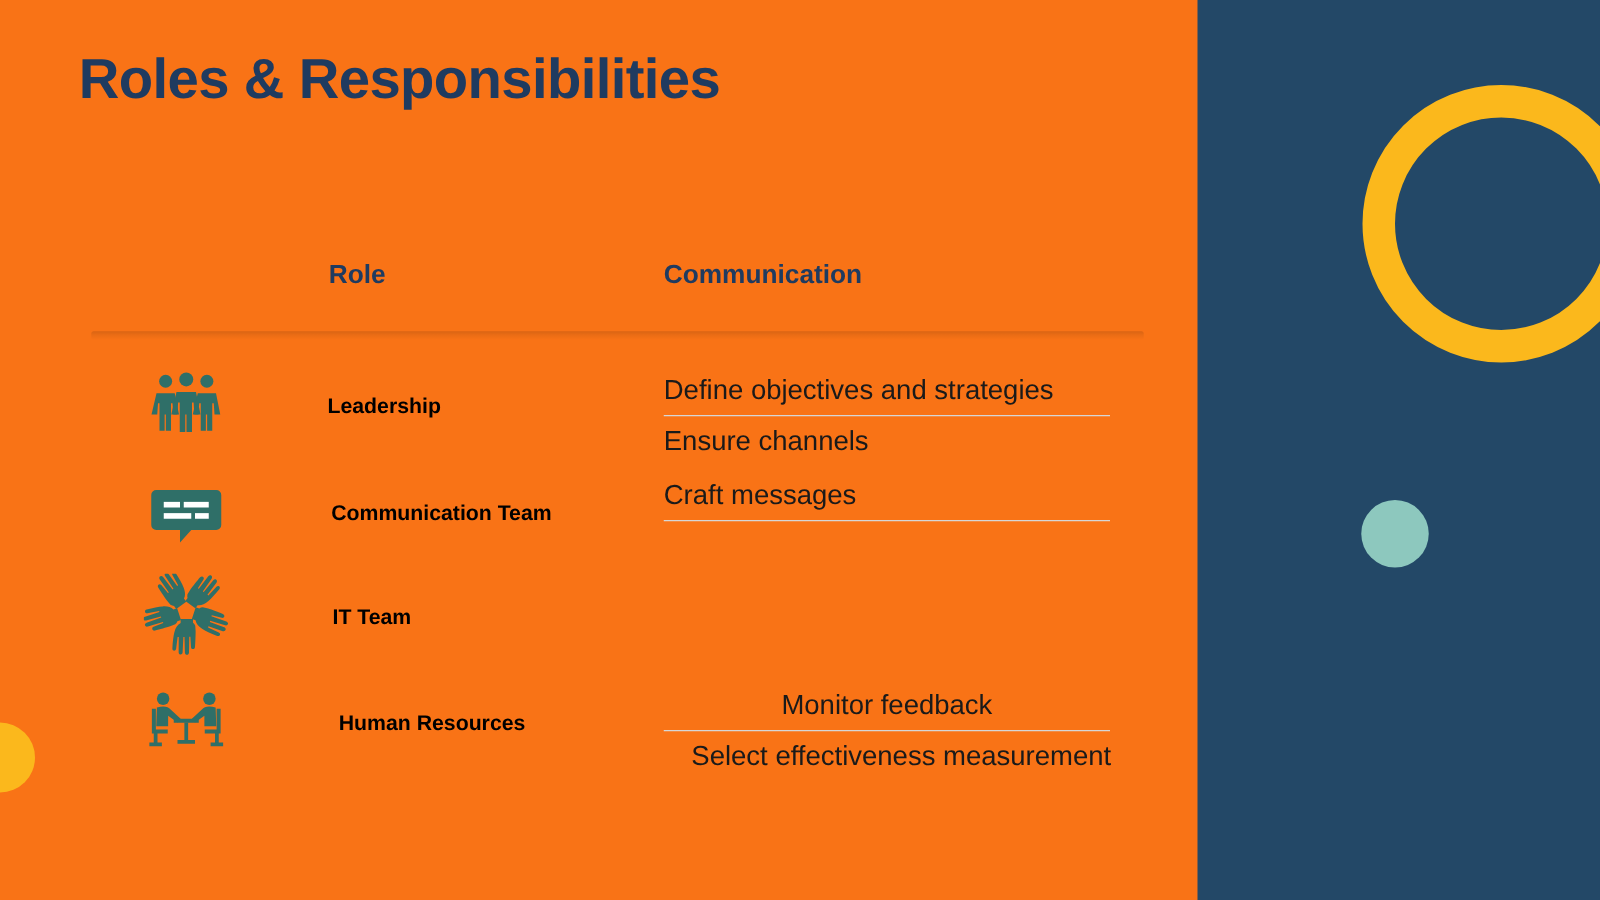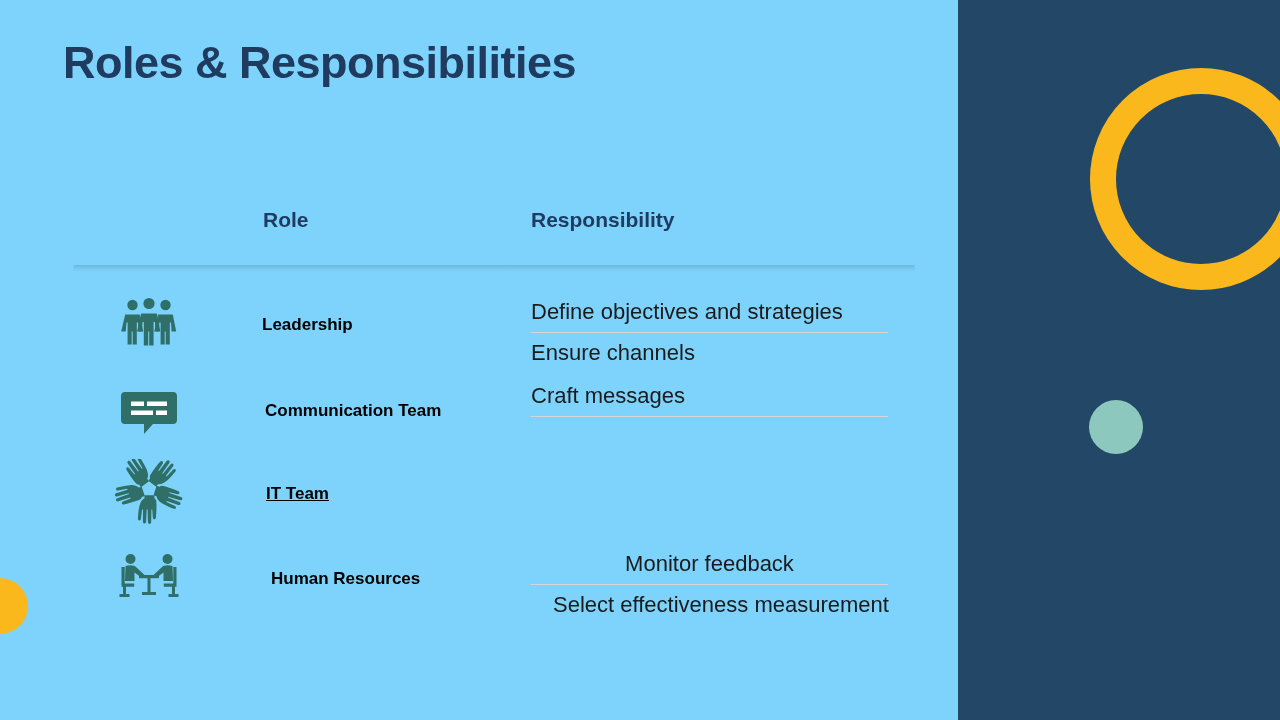--- a/index.html
+++ b/index.html
@@ -14,21 +14,21 @@
     overflow: hidden;
     position: relative;
   }
 
   
   #slide {
     position: absolute;
     inset: 0;
     width: 1280px;
     height: 720px;
-    background: #7dd3fc;
+    background: #f97316;
     overflow: hidden;
   }
 
   
   .right-panel {
     position: absolute;
     left: 958px;
     top: 0;
     width: 322px;
     height: 720px;
@@ -146,21 +146,21 @@
   }
 
   
   #row-0 { top: 295px; text-decoration: underline; }
   #row-1 { top: 380px; }
   #row-2 { top: 462px; }
   #row-3 { top: 548px; }
 
   #row-0 .role-cell { left: 262px; top: 20px; }
   #row-1 .role-cell { left: 265px; top: 21px; }
-  #row-2 .role-cell { left: 266px; top: 22px; text-decoration: underline; }
+  #row-2 .role-cell { left: 266px; top: 22px; }
   #row-3 .role-cell { left: 271px; top: 21px; }
 
   #row-0 .resp-cell { top: 6px;  }
   #row-1 .resp-cell { top: 5px;  }
   #row-2 .resp-cell { top: 6px;  }
   #row-3 .resp-cell { top: 5px; text-align: center;  }
 
   #row-2 .icon-cell { left: 115px; top: -3px; width: 68px; height: 68px; }
   #row-2 .icon-cell svg { width: 68px; height: 68px; }
   #row-3 .icon-cell { left: 117px; top: 2px; width: 64px; height: 56px; }
@@ -174,21 +174,21 @@
   <div class="corner-circle"></div>
 
   <div class="right-panel">
     <div class="ring-deco"></div>
     <div class="dot-deco"></div>
   </div>
 
   <div class="slide-title">Roles &amp; Responsibilities</div>
 
   <div class="col-header role">Role</div>
-  <div class="col-header resp">Responsibility</div>
+  <div class="col-header resp">Communication</div>
   <div class="header-rule"></div>
 
   <div class="row" id="row-0">
     <div class="icon-cell">
       <svg viewBox="0 0 62 62" xmlns="http://www.w3.org/2000/svg" aria-hidden="true">
         <g fill="#2F6F68">
           <circle cx="14.5" cy="10" r="5.2"></circle>
           <path d="M7.2 19.5 h14.6 l3.4 17 h-4.6 l-0.6 -9 h-1.2 l0 22 h-4.1 l0 -13 h-1.0 l0 13 h-4.1 l0 -22 h-1.2 l-0.6 9 h-4.6 z"></path>
           <circle cx="31" cy="8.5" r="5.6"></circle>
           <path d="M23.2 18.5 h15.6 l3.6 18 h-4.9 l-0.6 -9.5 h-1.3 l0 23.5 h-4.4 l0 -14 h-1.0 l0 14 h-4.4 l0 -23.5 h-1.3 l-0.6 9.5 h-4.9 z"></path>

